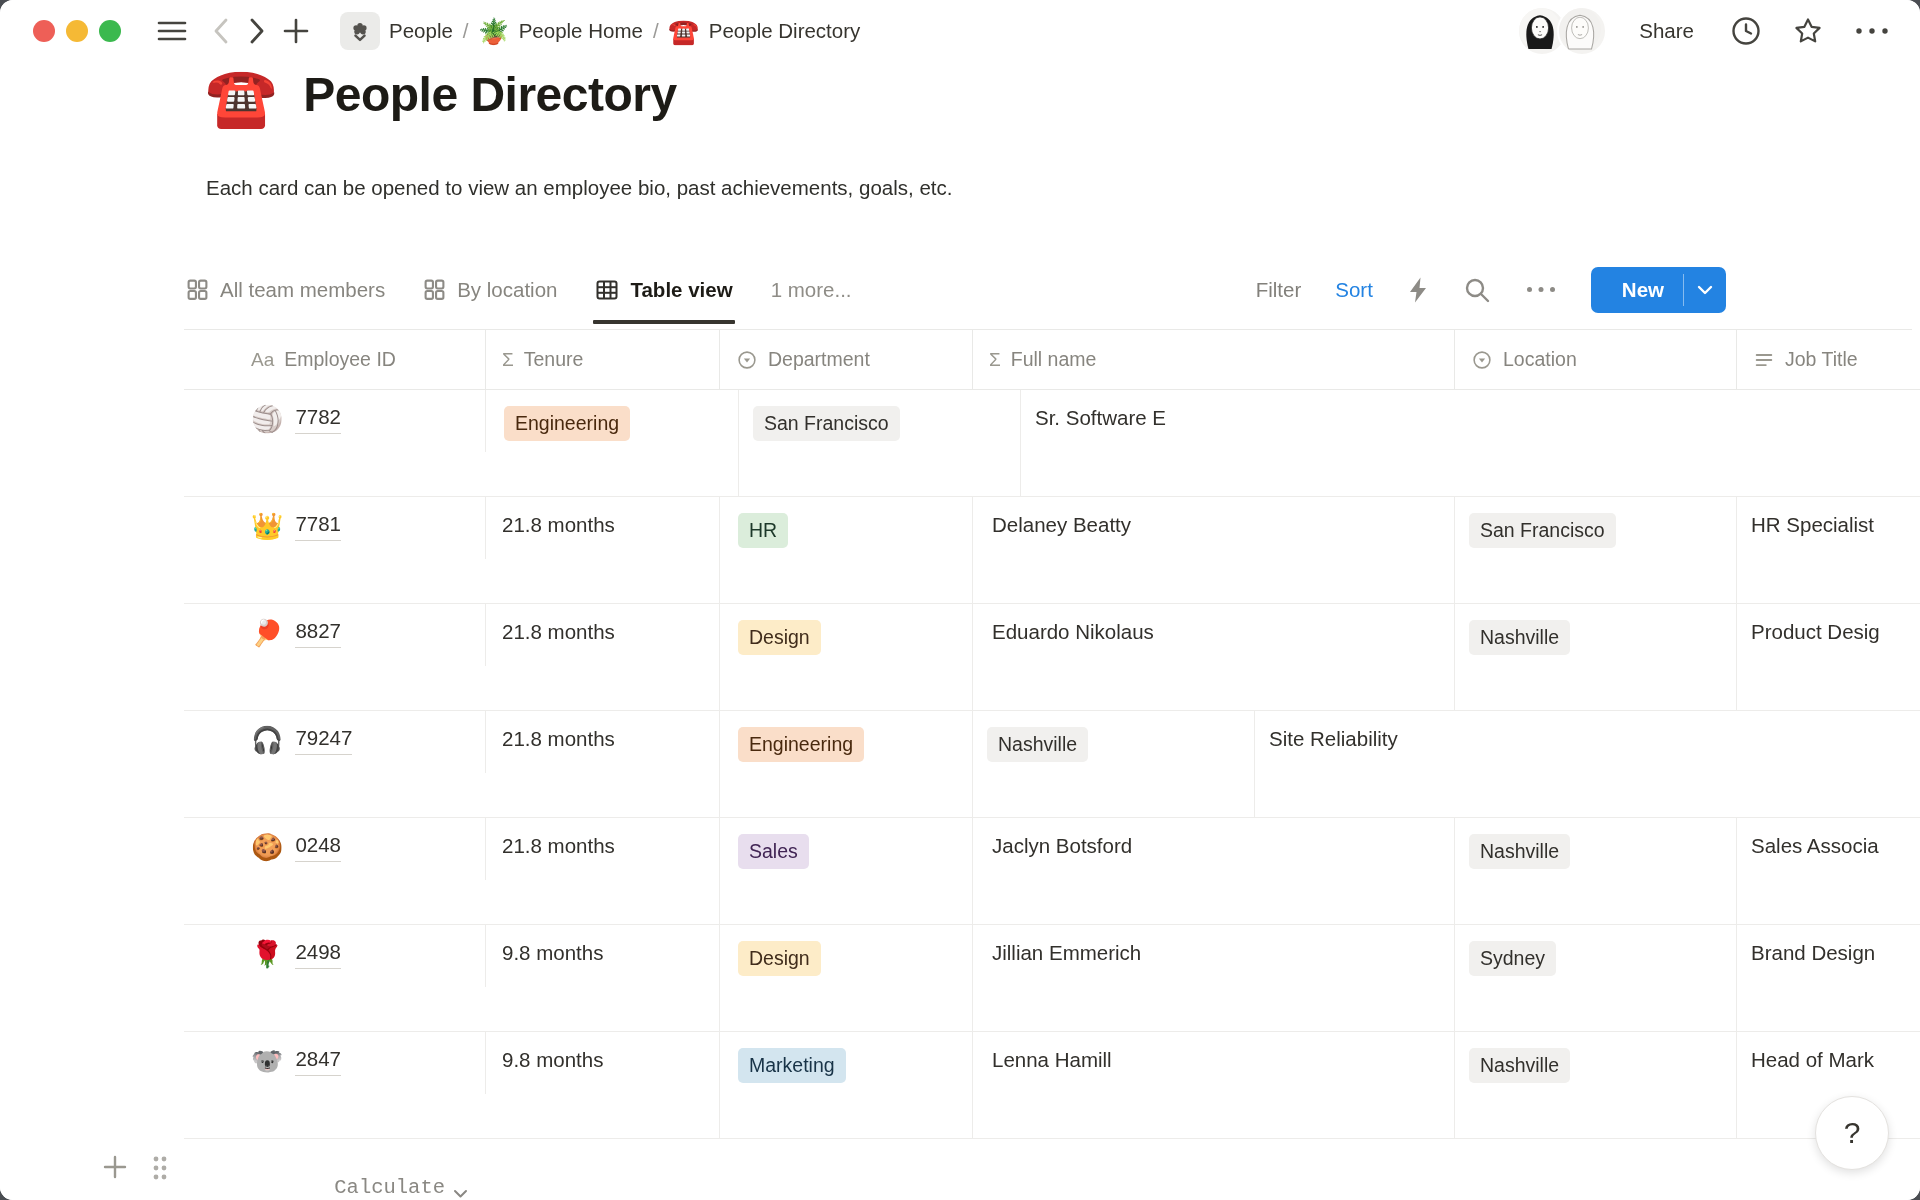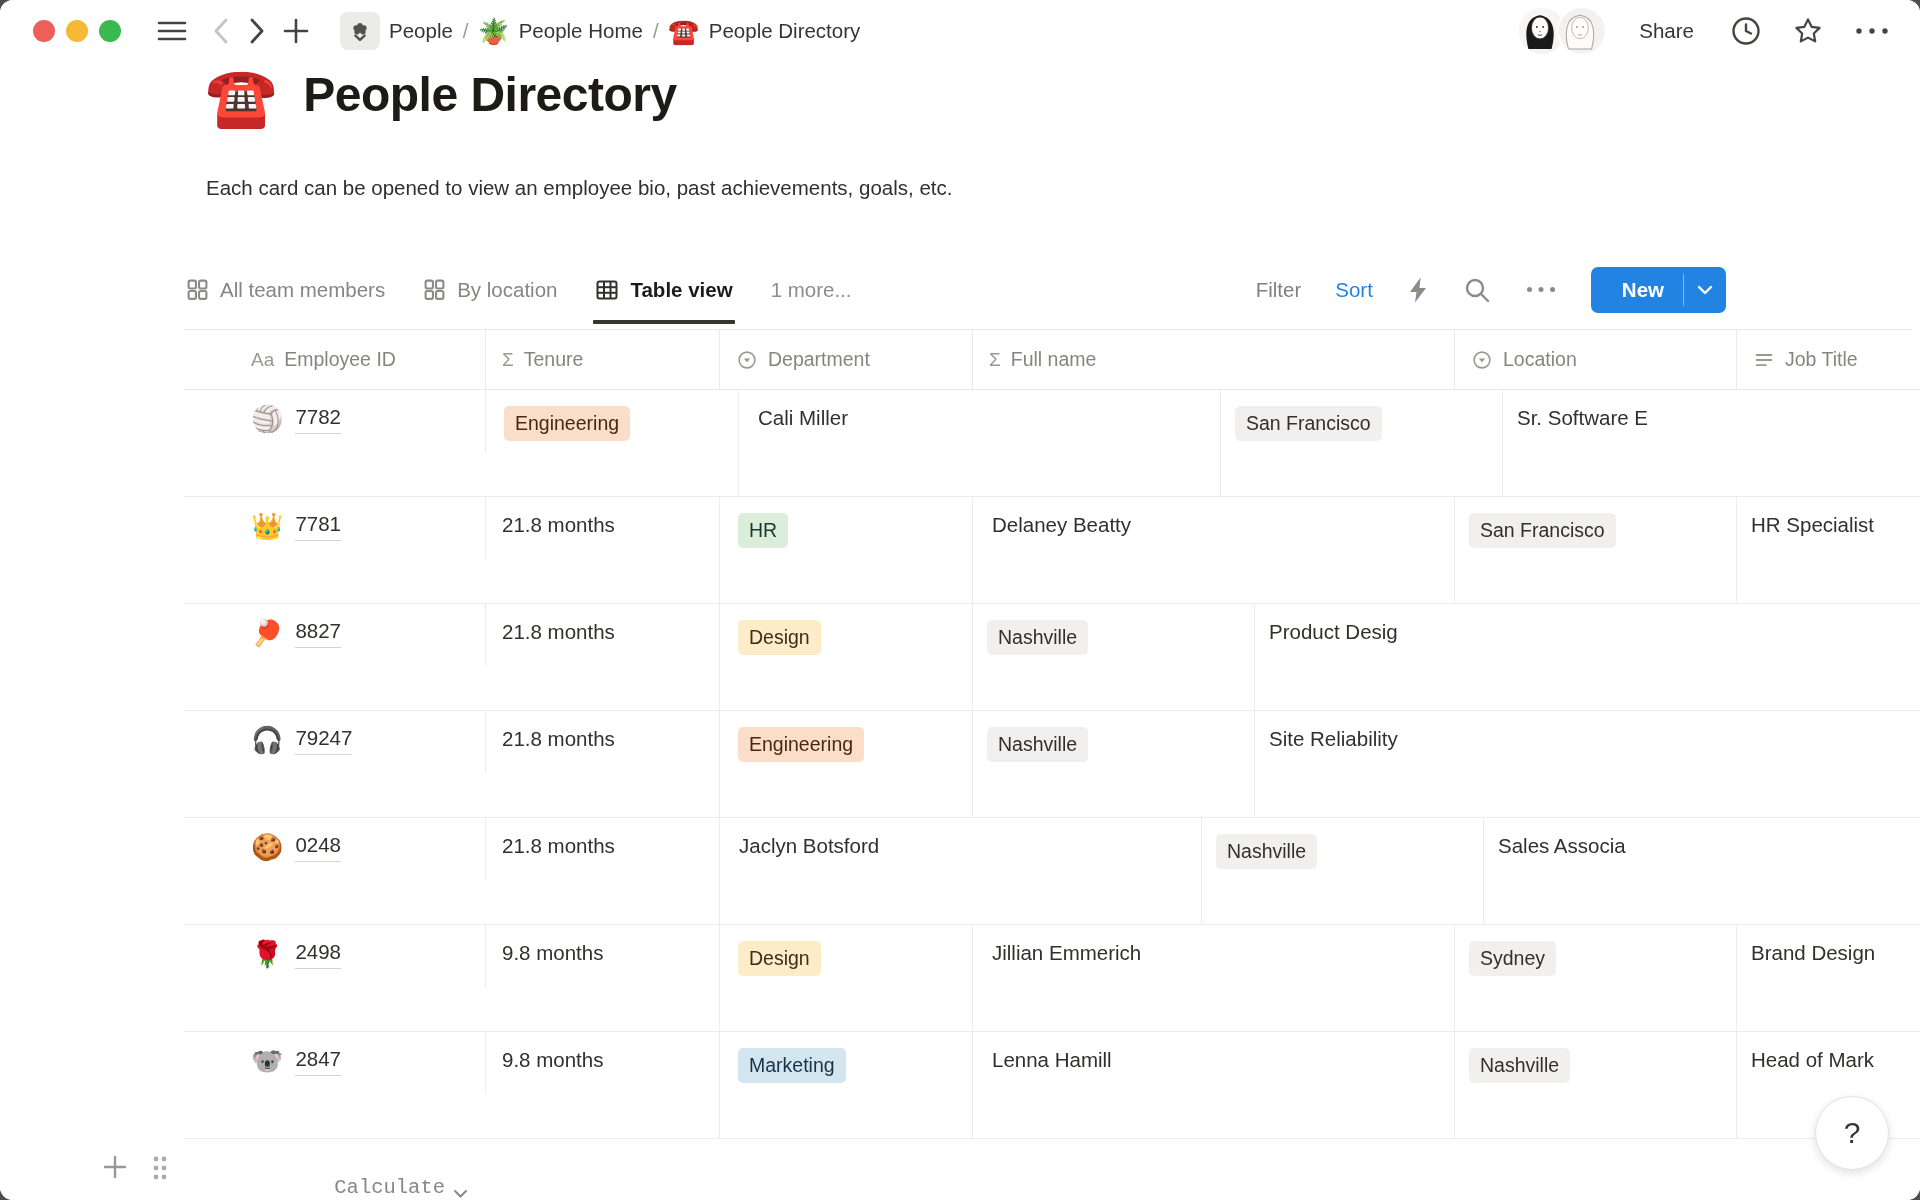--- a/index.html
+++ b/index.html
@@ -369,21 +369,20 @@
   <div class="tbody">
 
     <div class="tr">
       <div class="td c0">
         <span class="row-emoji">🏐</span>
         <a class="row-id">7782</a>
       </div>
       <div class="td c2">
           <span class="tag" data-color="orange">Engineering</span>
         </div>
-      <div class="td c3">Cali Miller</div>
       <div class="td c4">
           <span class="tag" data-color="grey">San Francisco</span>
         </div>
       <div class="td c5">Sr. Software E</div>
     </div>
 
     <div class="tr">
       <div class="td c0">
         <span class="row-emoji">👑</span>
         <a class="row-id">7781</a>
@@ -401,20 +400,21 @@
 
     <div class="tr">
       <div class="td c0">
         <span class="row-emoji">🏓</span>
         <a class="row-id">8827</a>
       </div>
       <div class="td c1">21.8 months</div>
       <div class="td c2">
           <span class="tag" data-color="yellow">Design</span>
         </div>
+      <div class="td c3">Eduardo Nikolaus</div>
       <div class="td c4">
           <span class="tag" data-color="grey">Nashville</span>
         </div>
       <div class="td c5">Product Desig</div>
     </div>
 
     <div class="tr">
       <div class="td c0">
         <span class="row-emoji">🎧</span>
         <a class="row-id">79247</a>
@@ -428,20 +428,23 @@
         </div>
       <div class="td c5">Site Reliability</div>
     </div>
 
     <div class="tr">
       <div class="td c0">
         <span class="row-emoji">🍪</span>
         <a class="row-id">0248</a>
       </div>
       <div class="td c1">21.8 months</div>
+      <div class="td c2">
+          <span class="tag" data-color="purple">Sales</span>
+        </div>
       <div class="td c3">Jaclyn Botsford</div>
       <div class="td c4">
           <span class="tag" data-color="grey">Nashville</span>
         </div>
       <div class="td c5">Sales Associa</div>
     </div>
 
     <div class="tr">
       <div class="td c0">
         <span class="row-emoji">🌹</span>

